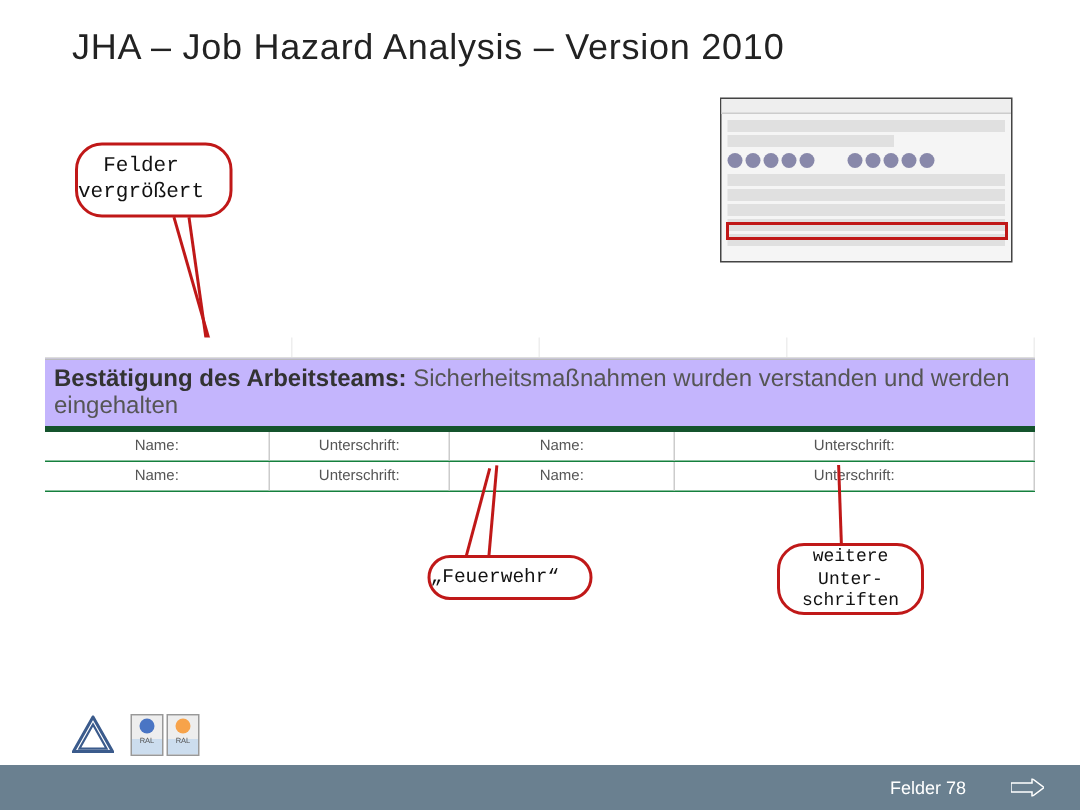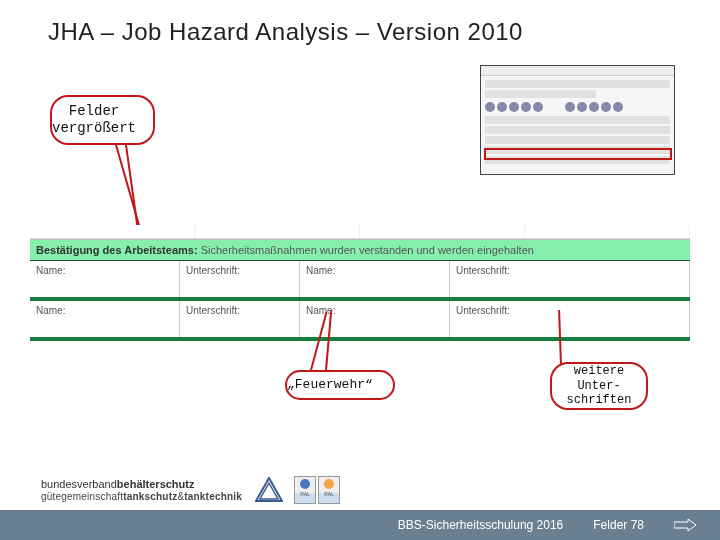--- a/index.html
+++ b/index.html
@@ -26,21 +26,21 @@
     font-size: 14px;
     color: #111;
     display: flex;
     align-items: center;
     justify-content: flex-start;
     line-height: 1.2;
     font-family: Liberation Mono, monospace;
   }
   .callout-felder { left: 50px; top: 95px; width: 105px; height: 50px; }
   .callout-feuer { left: 285px; top: 370px; width: 110px; height: 30px; font-size: 13px; }
-  .callout-weitere { left: 518px; top: 362px; width: 98px; height: 48px; font-size: 12px; margin-left: 32px; }
+  .callout-weitere { left: 518px; top: 362px; width: 98px; height: 48px; font-size: 12px; }
   
   
   .leader {
     position: absolute;
     background: #c01818;
   }
   .leader1 { left: 115px; top: 145px; width: 2px; height: 85px; transform: rotate(-16deg); transform-origin: top left; }
   .leader2 { left: 125px; top: 145px; width: 2px; height: 88px; transform: rotate(-8deg); transform-origin: top left; }
   .leader3 { left: 310px; top: 310px; width: 2px; height: 60px; transform: rotate(15deg); transform-origin: bottom left; }
   .leader4 { left: 325px; top: 310px; width: 2px; height: 60px; transform: rotate(5deg); transform-origin: bottom left; }
@@ -81,34 +81,35 @@
   }
   .form-top-row {
     display: flex;
     font-size: 8px;
     color: #bbb;
     border-bottom: 1px solid #ddd;
     height: 14px;
   }
   .form-top-row > div { flex: 1; padding: 2px 4px; border-right: 1px solid #eee; }
   .form-header {
-    background: #86efac;
-    font-size: 11px;
+    background: #c4b5fd;
+    font-size: 16px;
     color: #555;
     padding: 4px 6px;
     border-top: 1px solid #bbb;
-    border-bottom: 1px solid #14532d;
+    border-bottom: 4px solid #14532d;
   }
   .form-header b { color: #333; }
   .form-grid {
     display: flex;
     font-size: 10px;
     color: #555;
-    height: 40px;
-    border-bottom: 4px solid #15803d;
+    height: 20px;
+    border-bottom: 1px solid #15803d;
+    text-align: center;
   }
   .form-grid > div { padding: 4px 6px; border-right: 1px solid #ccc; }
   .cell-name { width: 150px; }
   .cell-sig { width: 120px; }
   .cell-name2 { width: 150px; }
   .cell-sig2 { flex: 1; border-right: none; }
 
   
   .footer {
     position: absolute;
@@ -229,41 +230,32 @@
 
 <div class="callout callout-feuer">
   <span>„Feuerwehr“</span>
 </div>
 <div class="callout callout-weitere">
   <span>weitere Unter-schriften</span>
 </div>
 
 <div class="footer">
   <div class="footer-logos">
-    <div class="logo-text">
-      <div>
-        <span class="reg">bundesverband</span><span class="bold">behälterschutz</span>
-      </div>
-      <div class="guete">
-        <span class="reg">gütegemeinschaft</span><span class="bold">tankschutz</span><span class="reg">&amp;</span><span class="bold">tanktechnik</span>
-      </div>
-    </div>
     <div class="triangle-logo">
       <svg viewBox="0 0 28 26">
         <polygon points="14,1 27,24 1,24" fill="none" stroke="#3b5b8c" stroke-width="2"></polygon>
         <polygon points="14,6 23,22 5,22" fill="none" stroke="#3b5b8c" stroke-width="1.5"></polygon>
       </svg>
     </div>
     <div class="badge-pair">
       <div class="badge"><div class="dot"></div>RAL</div>
       <div class="badge orange"><div class="dot"></div>RAL</div>
     </div>
   </div>
   <div class="footer-bar">
-    <span>BBS-Sicherheitsschulung 2016</span>
     <span>
       <span>Felder</span> <span>78</span>
     </span>
     <span class="arrow">
       <svg viewBox="0 0 22 12">
         <polygon points="0,3 14,3 14,0 22,6 14,12 14,9 0,9" fill="none" stroke="#fff" stroke-width="1"></polygon>
       </svg>
     </span>
   </div>
 </div>

